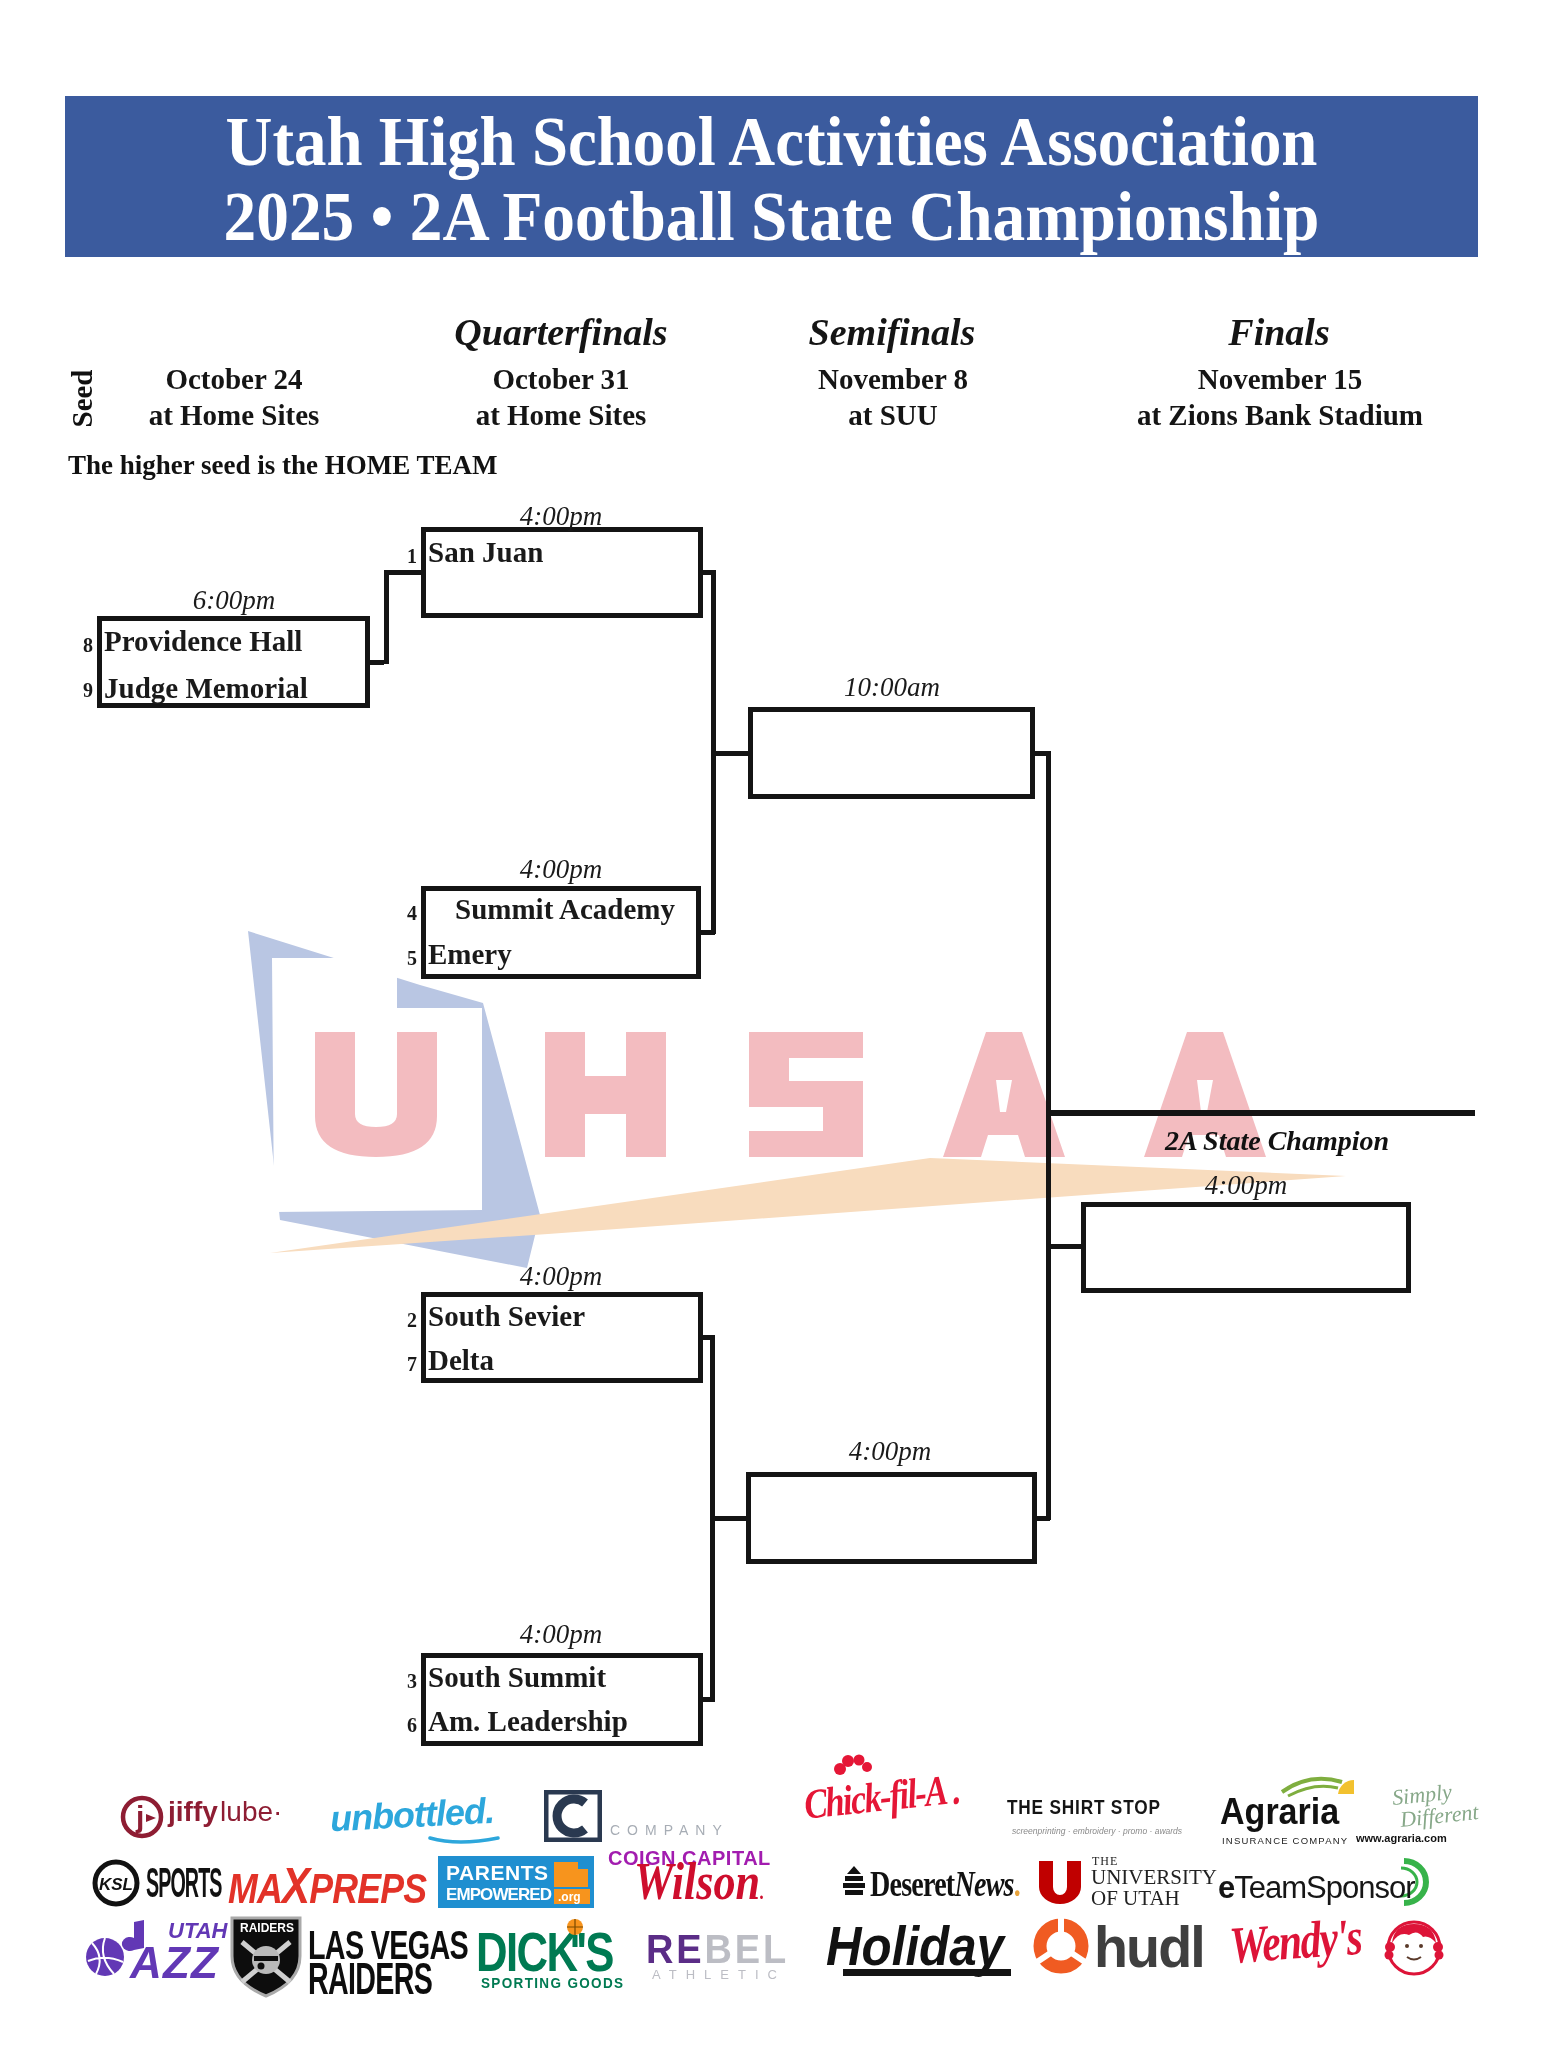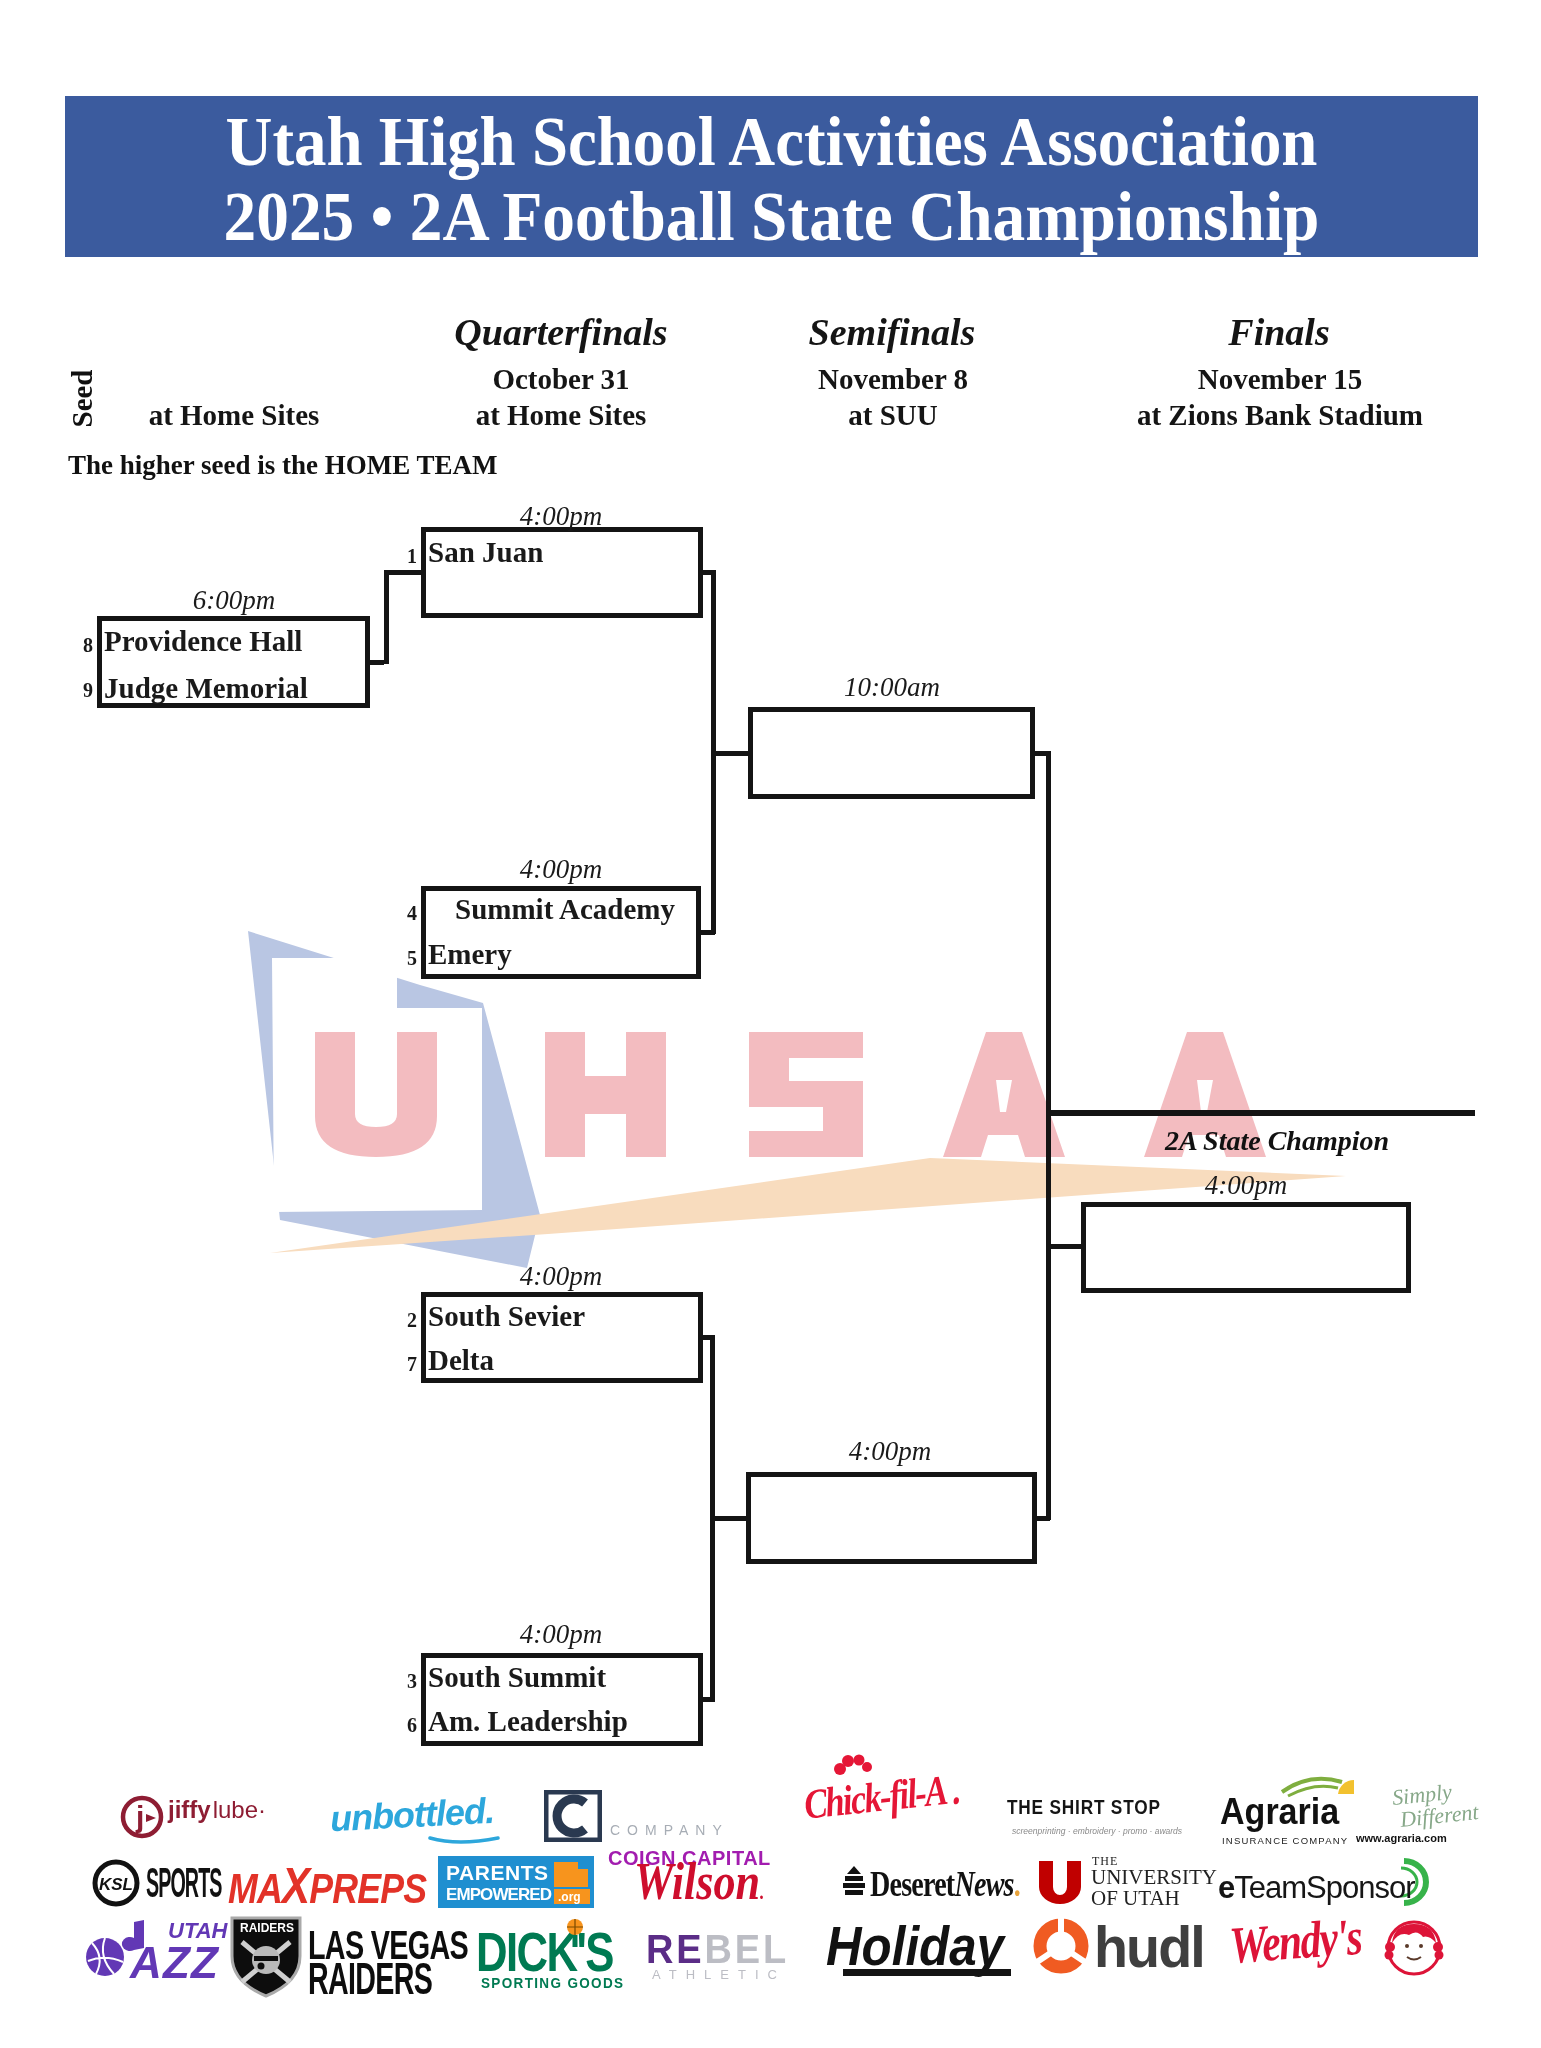--- a/index.html
+++ b/index.html
@@ -31,20 +31,21 @@
     </g>
   </svg>
 
   <div class="abs" style="left:65px;top:96px;width:1413px;height:161px;background:#3b5b9e;"></div>
   <div class="abs" style="left:65px;top:108px;width:1413px;text-align:center;color:#fff;font-weight:bold;font-size:69px;line-height:1;transform:scaleX(0.94);">Utah High School Activities Association</div>
   <div class="abs" style="left:65px;top:183px;width:1413px;text-align:center;color:#fff;font-weight:bold;font-size:69px;line-height:1;transform:scaleX(0.947);">2025 • 2A Football State Championship</div>
 
   <div class="rnd" style="left:341px;top:313px;">Quarterfinals</div>
   <div class="rnd" style="left:672px;top:313px;">Semifinals</div>
   <div class="rnd" style="left:1059px;top:313px;">Finals</div>
+  <div class="dt" style="left:14px;top:365px;">October 24</div>
   <div class="dt" style="left:14px;top:401px;">at Home Sites</div>
   <div class="dt" style="left:341px;top:365px;">October 31</div>
   <div class="dt" style="left:341px;top:401px;">at Home Sites</div>
   <div class="dt" style="left:673px;top:365px;">November 8</div>
   <div class="dt" style="left:673px;top:401px;">at SUU</div>
   <div class="dt" style="left:1060px;top:365px;">November 15</div>
   <div class="dt" style="left:1060px;top:401px;">at Zions Bank Stadium</div>
   <div class="abs" style="left:47px;top:384px;width:70px;text-align:center;font-weight:bold;font-size:29px;line-height:1;transform:rotate(-90deg);">Seed</div>
   <div class="abs" style="left:68px;top:452px;font-weight:bold;font-size:27px;line-height:1;">The higher seed is the HOME TEAM</div>
 
@@ -106,21 +107,21 @@
   <div class="seed" style="left:387px;top:1715px;">6</div>
     <div class="team" style="left:428px;top:1707px;">Am. Leadership</div>
 
   <div id="logos" style="position:absolute;left:0;top:0;width:1541px;height:2048px;font-family:'Liberation Sans',sans-serif;">
 
     <svg class="abs" style="left:119px;top:1794px;" width="46" height="46" viewBox="0 0 46 46">
       <circle cx="23" cy="23" r="19" fill="none" stroke="#8e1d33" stroke-width="4.5"></circle>
       <text x="17" y="33" font-family="Liberation Sans" font-weight="bold" font-size="30" fill="#8e1d33">j</text>
       <polygon points="27,20 37,24 27,28" fill="#8e1d33"></polygon>
     </svg>
-    <div class="abs" style="left:168px;top:1798px;font-size:24px;line-height:1;color:#8e1d33;"><b>jiffy</b> lube·</div>
+    <div class="abs" style="left:168px;top:1798px;font-size:28px;line-height:1;color:#8e1d33;"><b>jiffy</b> lube·</div>
 
     <div class="abs" style="left:330px;top:1797px;font-size:36px;line-height:1;color:#2da7dc;font-weight:bold;font-style:italic;transform:rotate(-3deg);letter-spacing:-1px;">unbottled.</div>
     <svg class="abs" style="left:428px;top:1834px;" width="80" height="14" viewBox="0 0 80 14">
       <path d="M2,4 Q30,12 70,4" fill="none" stroke="#2da7dc" stroke-width="3.5" stroke-linecap="round"></path>
     </svg>
 
     <svg class="abs" style="left:544px;top:1790px;" width="58" height="52" viewBox="0 0 58 52">
       <rect x="2" y="2" width="54" height="48" fill="none" stroke="#2a3950" stroke-width="5"></rect>
       <path d="M41,13 A17,17 0 1 0 41,39" fill="none" stroke="#2a3950" stroke-width="9"></path>
     </svg>

